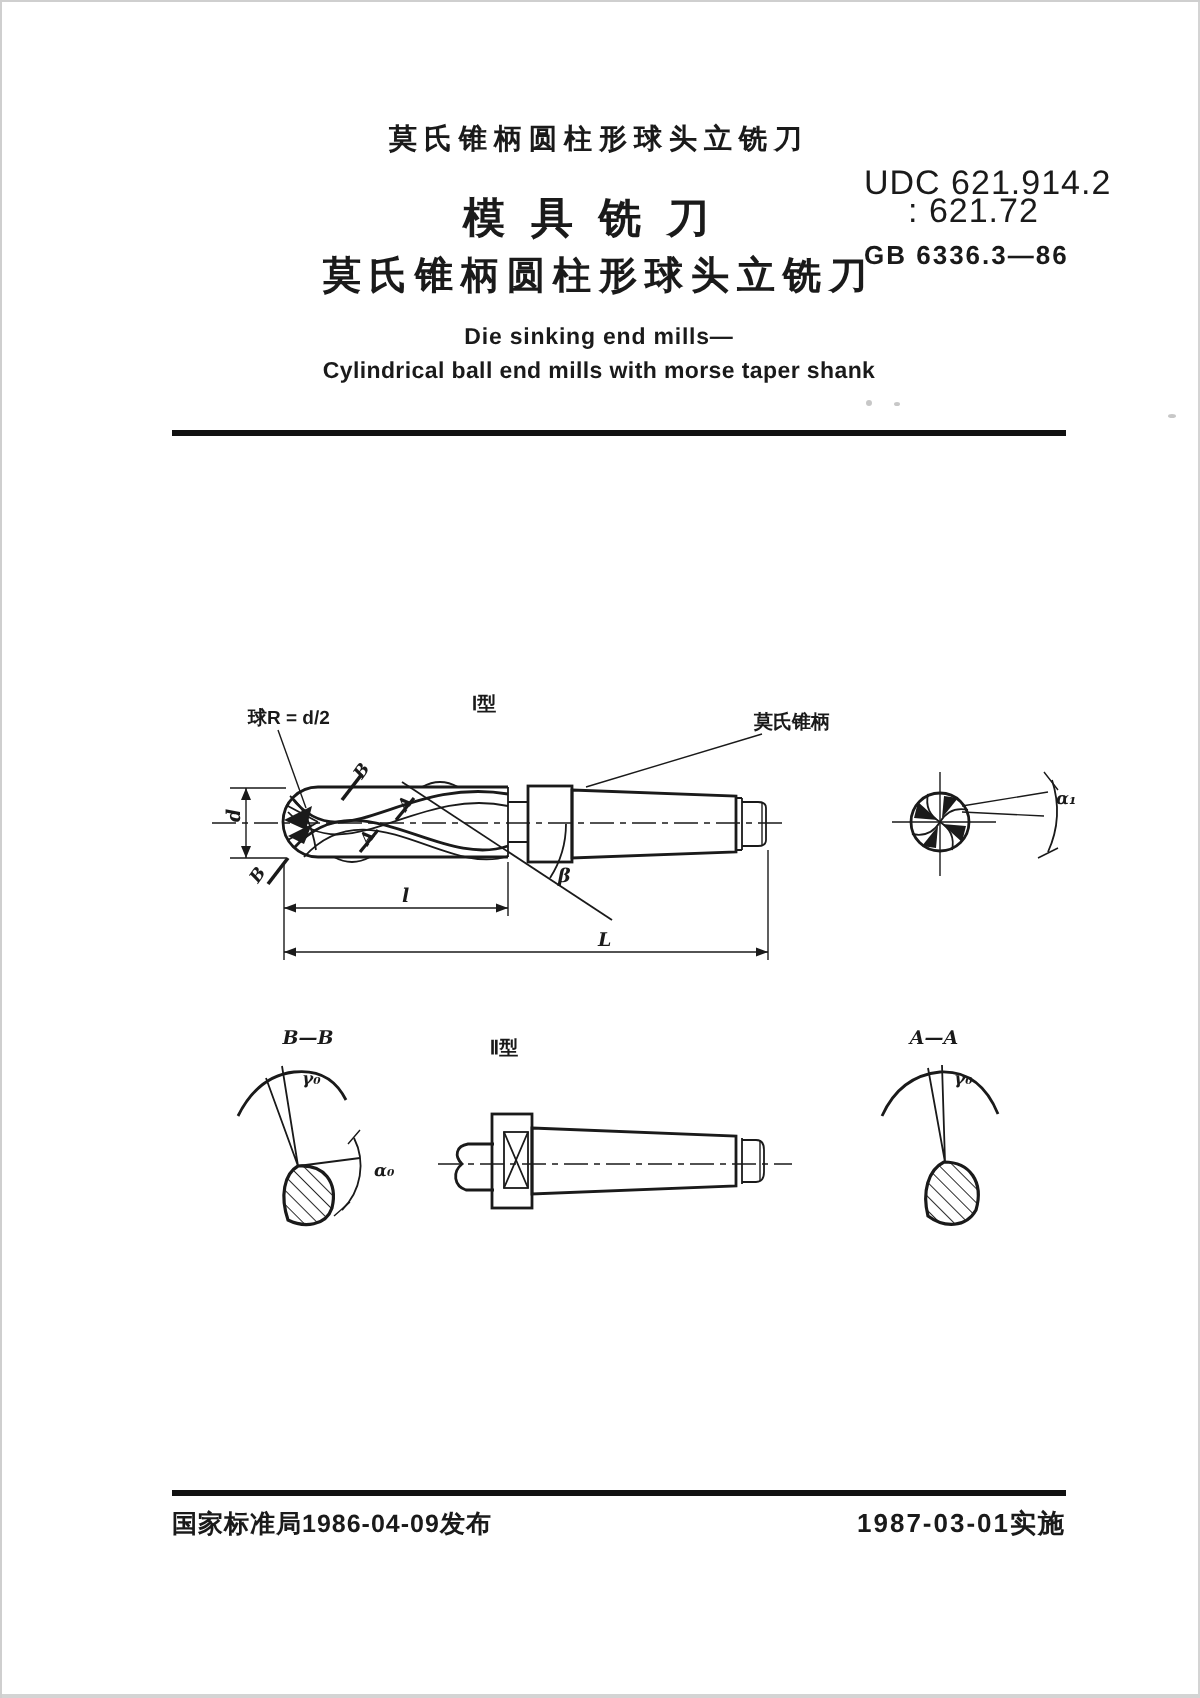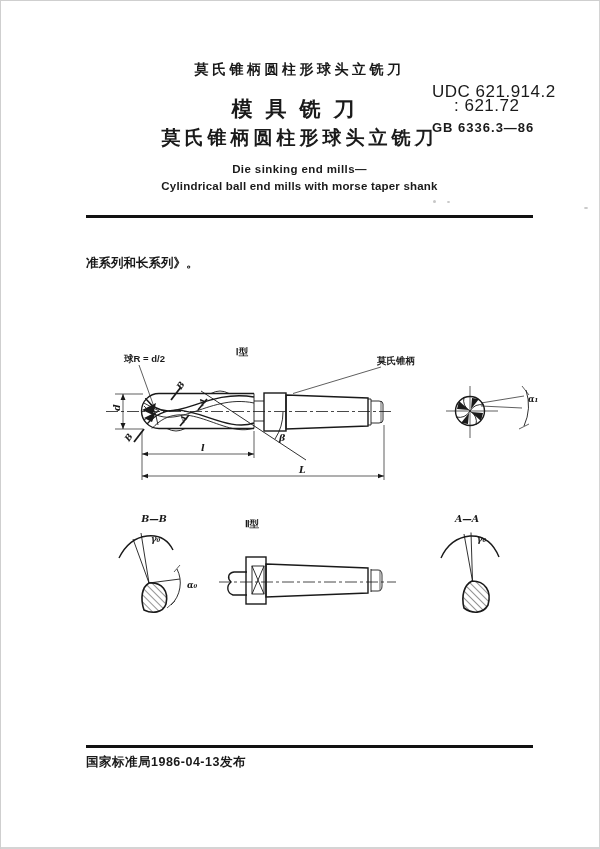--- a/index.html
+++ b/index.html
@@ -60,21 +60,20 @@
   <div class="abs center-col en1">Die sinking end mills—</div>
 
   <div class="abs udc">
     <div>UDC 621.914.2</div>
     <div class="udc2">: 621.72</div>
   </div>
   <div class="abs gbno">GB 6336.3—86</div>
 
   <div class="abs rule-thick"></div>
 
-  <div class="abs bodytext intro2">准系列和长系列》。</div>
 
   <div class="abs figure">
     <svg width="490" height="300" viewBox="0 0 490 300">
       <defs>
         <pattern id="hatch" width="5" height="5" patternUnits="userSpaceOnUse" patternTransform="rotate(-45)">
           <line x1="0" y1="0" x2="0" y2="5" stroke="#2a2a2a" stroke-width="1"></line>
         </pattern>
       </defs>
 
       <g>
@@ -213,18 +212,19 @@
         <text class="sect" x="386" y="186" text-anchor="middle">A—A</text>
         <path class="ln bold" d="M 360,222 Q 369,202 389,200 Q 409,199 418,221"></path>
         <path class="ln med" d="M 383,198 L 391.5,245 M 390,196.5 L 391.5,245"></path>
         <text class="dimsm" x="396" y="206">γ₀</text>
         <path d="M 391,245 C 404,245 411,255 407,269 C 402,278 391,278 383,272 C 380,260 383,249 391,245 Z" fill="url(#hatch)" stroke="#1a1a1a" stroke-width="1.6"></path>
       </g>
     </svg>
   </div>
 
   <div class="abs rule-footer"></div>
-  <div class="abs foot-left">国家标准局1986-04-13发布</div>
+  <div class="abs foot-left">国家标准局1986-04-09发布</div>
+  <div class="abs foot-right">1987-03-01实施</div>
 
   <div class="abs speck" style="left:432px;top:199px;width:3px;height:3px;"></div>
   <div class="abs speck" style="left:446px;top:200px;width:3px;height:2px;"></div>
   <div class="abs speck" style="left:583px;top:206px;width:4px;height:2px;"></div>
 </div>
 
 </body></html>

